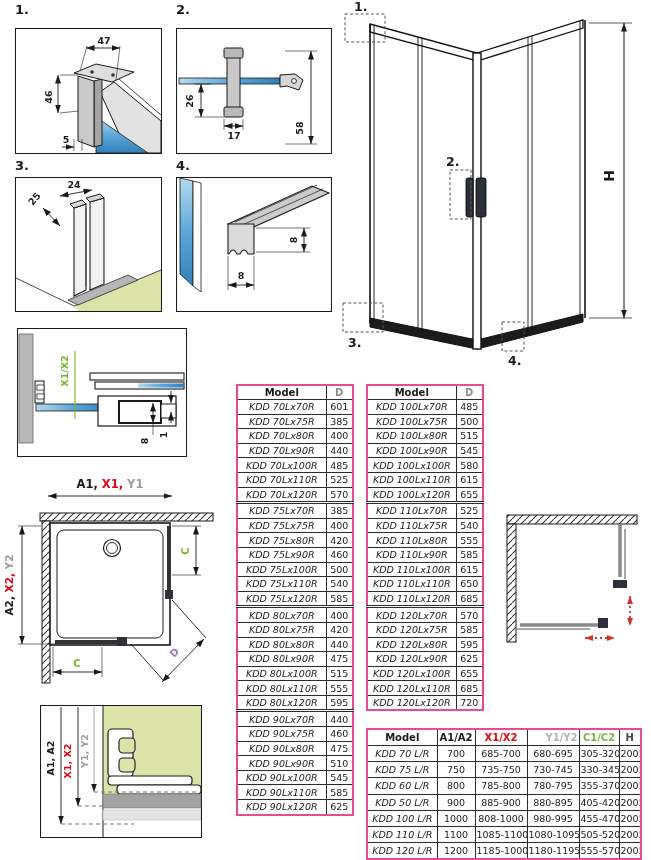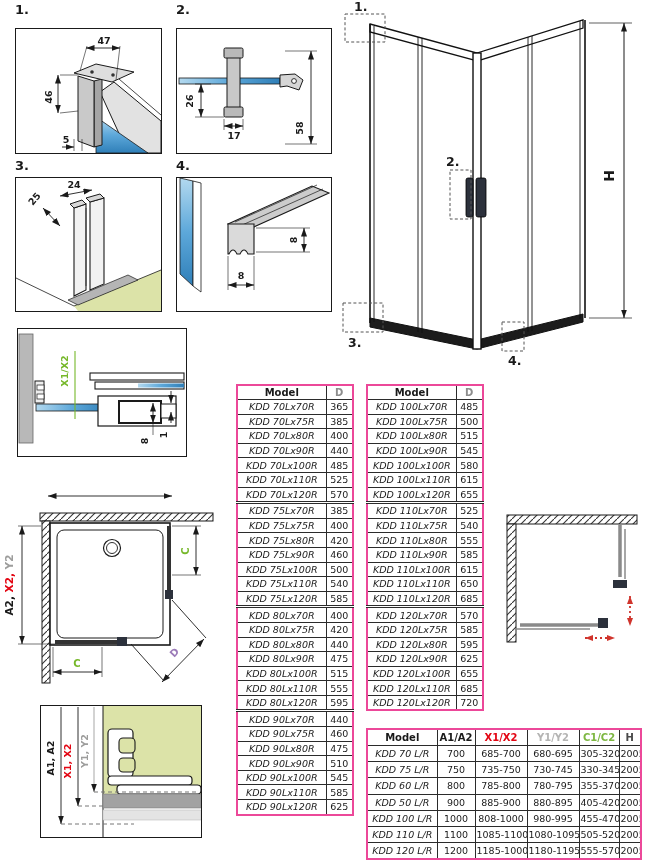--- a/index.html
+++ b/index.html
@@ -198,20 +198,25 @@
     <line x1="57" y1="22" x2="57" y2="90" stroke="#76b82a" stroke-width="1.1"></line>
     <text x="50" y="42" text-anchor="middle" transform="rotate(-90,50,42)" fill="#76b82a" style="font-size:9.5px;font-weight:600;">X1/X2</text>
     <line x1="135" y1="74" x2="135" y2="94" stroke="#1a1a1a" stroke-width="0.9" marker-start="url(#arr)" marker-end="url(#arr)"></line>
     <line x1="135" y1="94" x2="135" y2="106" stroke="#1a1a1a" stroke-width="0.6"></line>
     <text class="dimtxt" x="130" y="112" text-anchor="middle" transform="rotate(-90,130,112)">8</text>
     <line x1="153" y1="62" x2="153" y2="74" stroke="#1a1a1a" stroke-width="0.9" marker-end="url(#arr)"></line>
     <line x1="153" y1="94" x2="153" y2="83" stroke="#1a1a1a" stroke-width="0.9" marker-end="url(#arr)"></line>
     <text class="dimtxt" x="149" y="106" text-anchor="middle" transform="rotate(-90,149,106)">1</text>
   </svg>
 
+  <div id="dim-row">
+    <span style="color:#1a1a1a">A1,</span>
+    <span style="color:#e30613">X1,</span>
+    <span style="color:#9d9d9c">Y1</span>
+  </div>
   <svg class="fig" style="left:45px;top:490px;" width="130" height="12" viewBox="0 0 130 12">
     <line x1="3" y1="6" x2="127" y2="6" stroke="#333" stroke-width="1.2" marker-start="url(#arr)" marker-end="url(#arr)"></line>
   </svg>
 
   <svg class="fig" style="left:5px;top:505px;" width="220" height="195" viewBox="0 0 220 195">
     <rect x="35" y="8" width="173" height="8" fill="url(#hatch)" stroke="#1a1a1a" stroke-width="1"></rect>
     <rect x="37" y="16" width="8" height="162" fill="url(#hatch)" stroke="#1a1a1a" stroke-width="1"></rect>
     <rect x="45" y="18" width="120" height="122" fill="#fff" stroke="#1a1a1a" stroke-width="1.6"></rect>
     <rect x="52" y="25" width="106" height="108" rx="7" fill="#fff" stroke="#1a1a1a" stroke-width="1"></rect>
     <circle cx="107" cy="43" r="8.5" fill="#fff" stroke="#1a1a1a" stroke-width="1.2"></circle>
@@ -281,21 +286,21 @@
       </colgroup>
   <thead>
         <tr>
           <th>Model</th>
           <th style="color: rgb(141, 141, 141);">D</th>
         </tr>
       </thead>
       <tbody class="grp">
         <tr>
           <td class="model">KDD 70Lx70R</td>
-          <td class="num">365</td>
+          <td class="num">601</td>
         </tr>
         <tr>
           <td class="model">KDD 70Lx75R</td>
           <td class="num">385</td>
         </tr>
         <tr>
           <td class="model">KDD 70Lx80R</td>
           <td class="num">400</td>
         </tr>
         <tr>
@@ -515,21 +520,21 @@
         <col style="width:52px">
         <col style="width:52px">
         <col style="width:40px">
         <col style="width:22px">
       </colgroup>
   <thead>
         <tr>
           <th>Model</th>
           <th>A1/A2</th>
           <th style="color: rgb(227, 6, 19);">X1/X2</th>
-          <th style="color: rgb(181, 181, 180);">Y1/Y2</th>
+          <th style="color: rgb(181, 181, 180); text-align: right;">Y1/Y2</th>
           <th style="color: rgb(125, 183, 66);">C1/C2</th>
           <th style="color: rgb(74, 74, 74);">H</th>
         </tr>
       </thead>
       <tbody class="grp">
         <tr>
           <td class="model">KDD 70 L/R</td>
           <td class="num">700</td>
           <td class="num">685-700</td>
           <td class="num">680-695</td>

